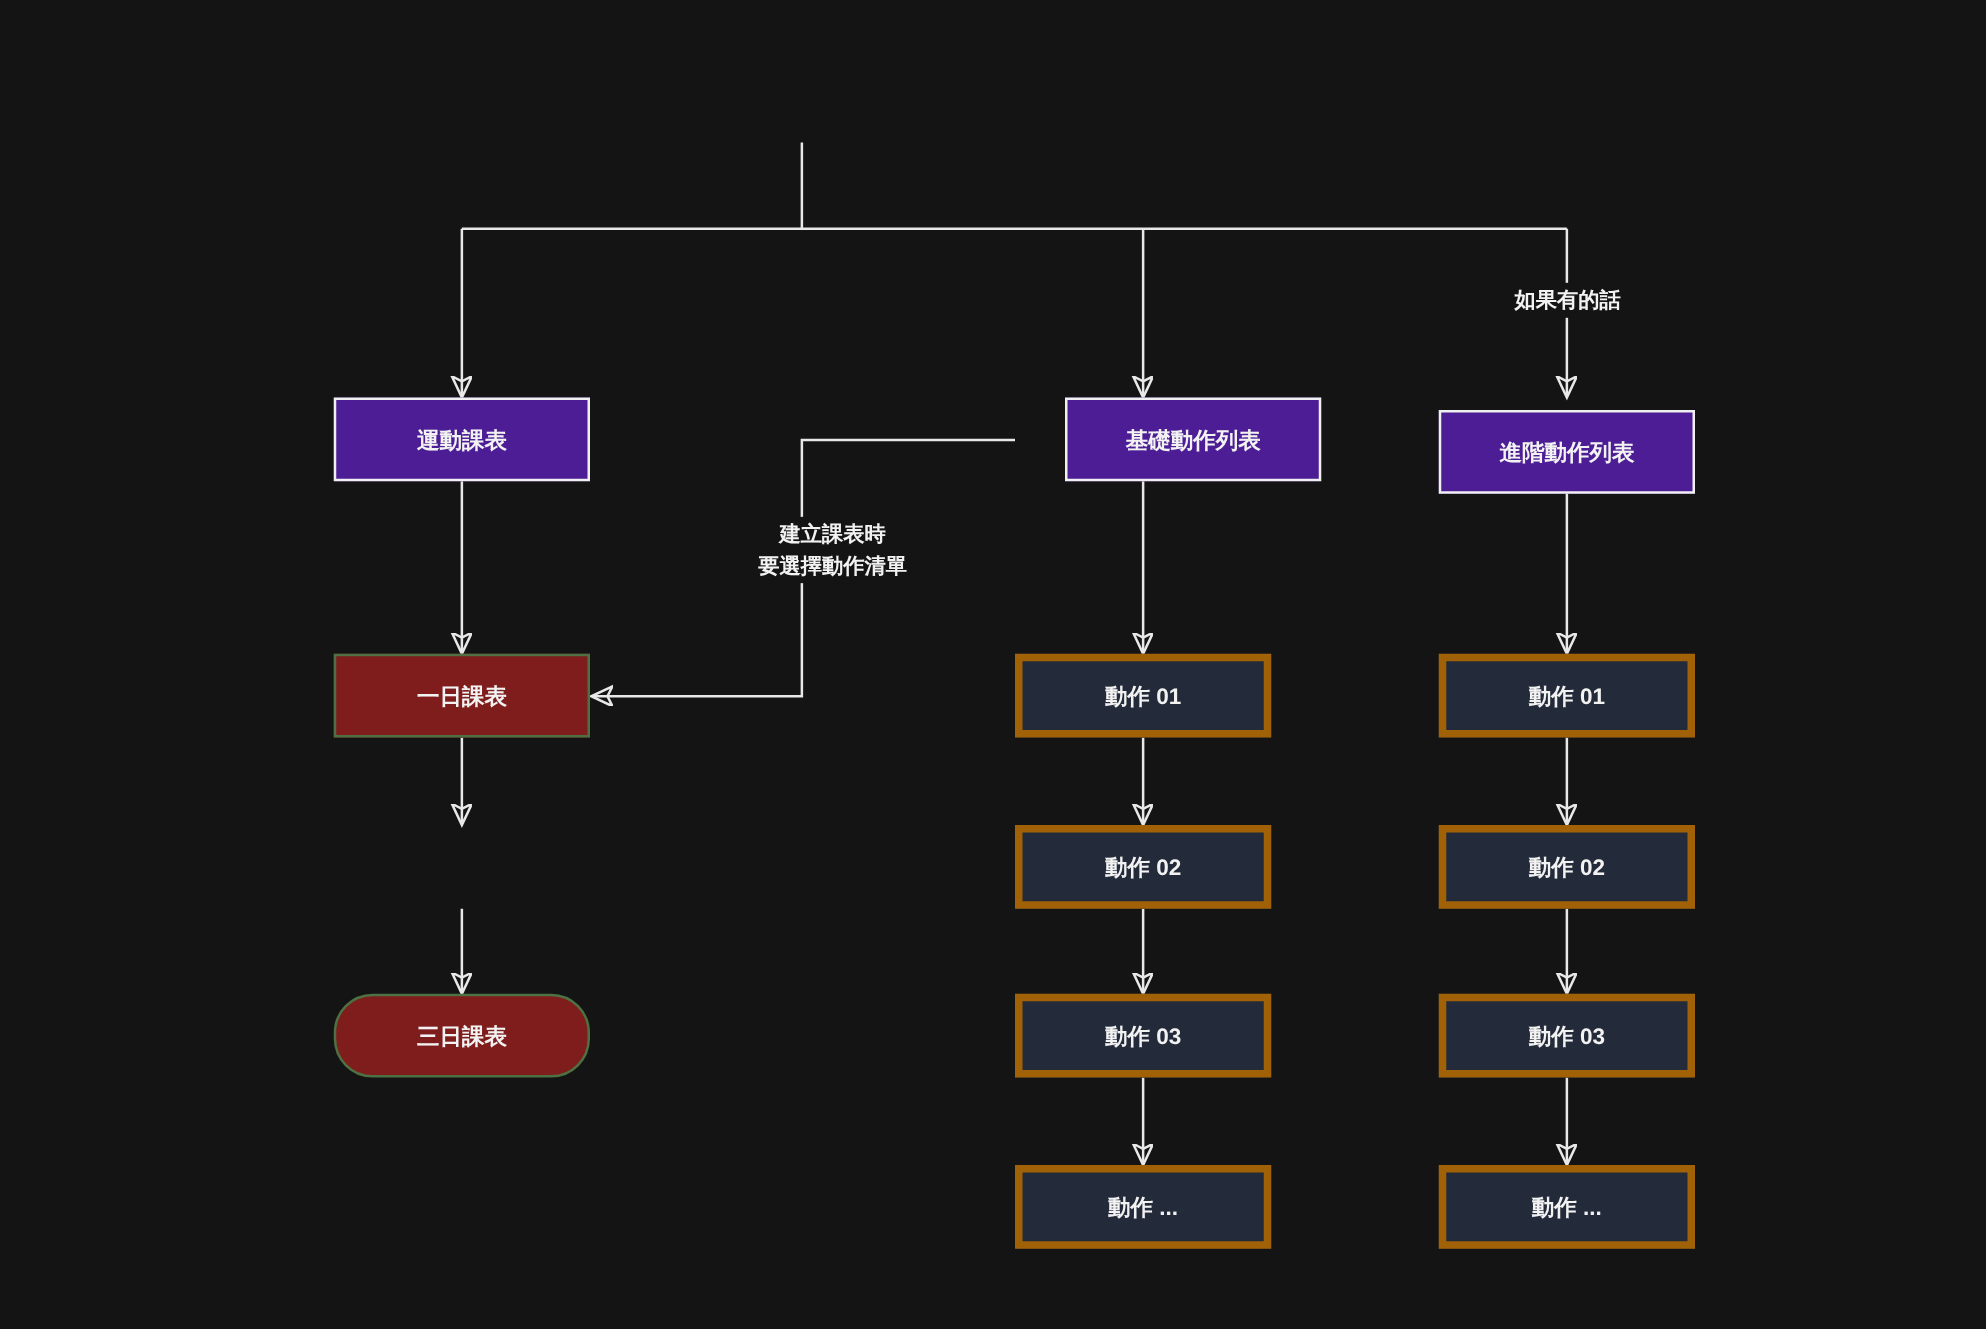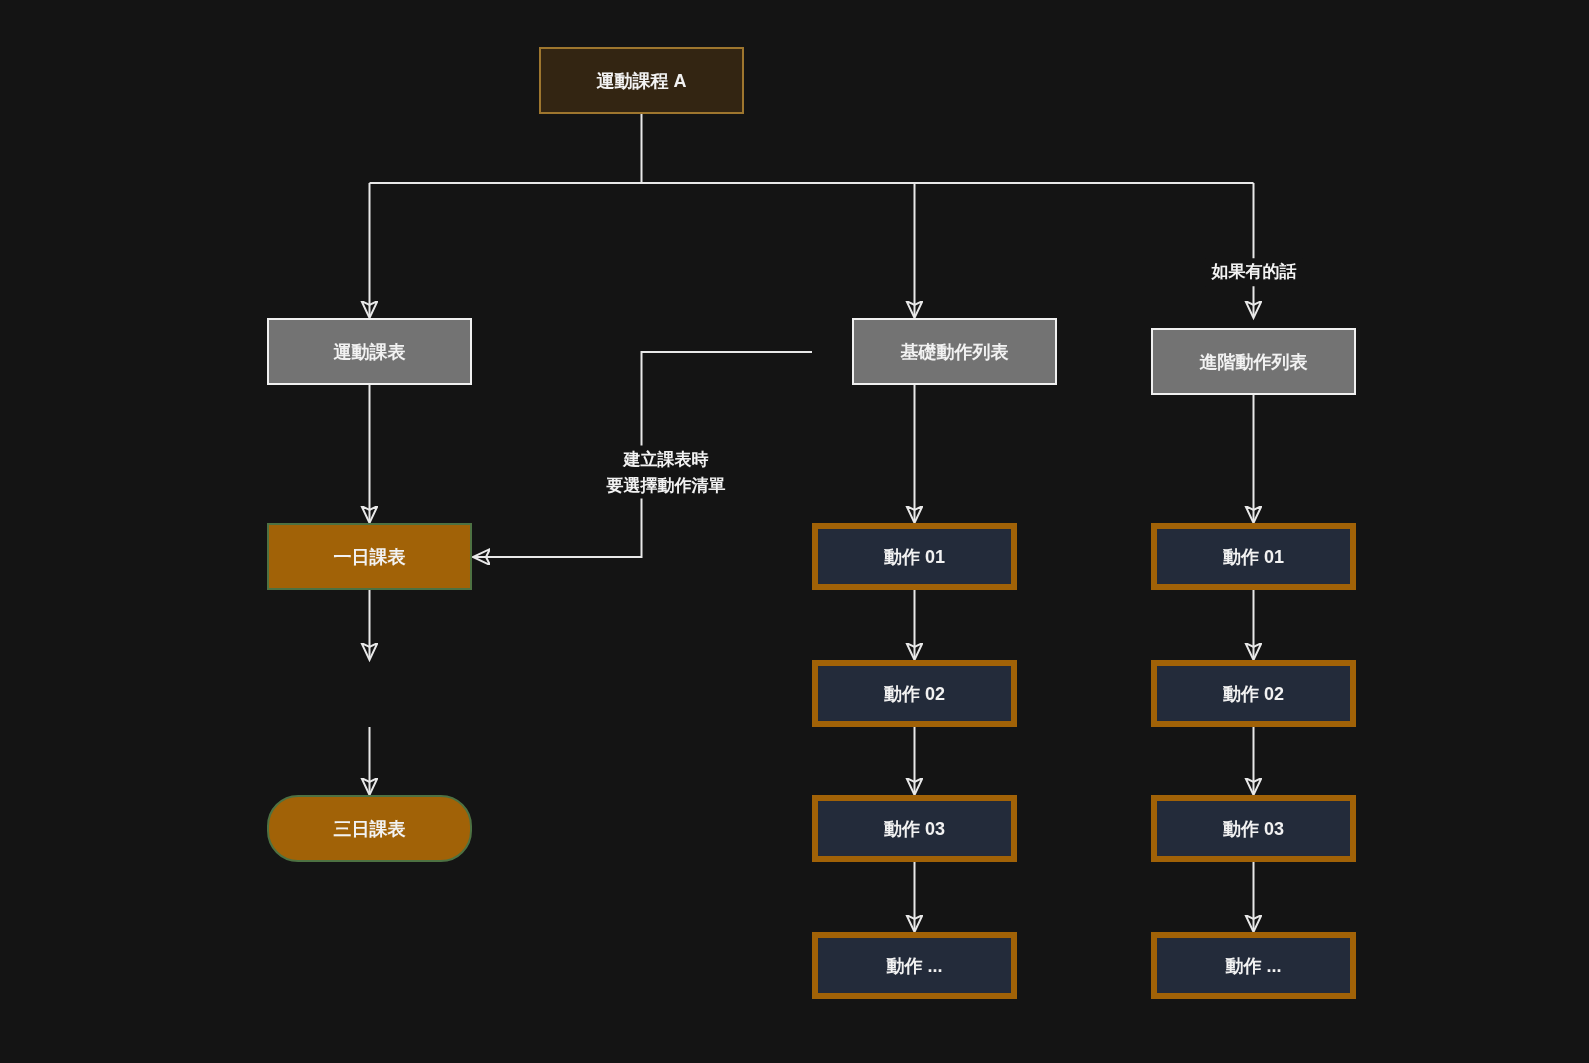--- a/index.html
+++ b/index.html
@@ -34,36 +34,35 @@
     height: 67px;
     display: flex;
     align-items: center;
     justify-content: center;
     color: #f2f2f2;
     font-size: 18px;
     font-weight: 600;
     white-space: nowrap;
   }
   .node--root  { background: #332512; border: 2px solid #9e762e; }
-  .node--plain { background: #737373; border: 2px solid #f0f0f0; }
-  .node--green { background: #a16207; border: 2px solid #4d7142; }
+  .node--plain { background: #4c1d95; border: 2px solid #f0f0f0; }
+  .node--green { background: #7f1d1d; border: 2px solid #4d7142; }
   .node--blue  { background: #232b3a; border: 6px solid #a16207; }
   .edge-label {
     position: absolute;
     z-index: 3;
     transform: translate(-50%, -50%);
     background: #141414;
     color: #f2f2f2;
     font-size: 17px;
     font-weight: 600;
     line-height: 1.5;
     text-align: center;
     padding: 1px 6px;
     white-space: nowrap;
-    margin-top: 32px;
   }
 </style>
 </head>
 <body>
 
 <div class="canvas">
 
   <svg class="edges" width="1589" height="1063" viewBox="0 0 1589 1063">
     <defs>
       <marker id="arrow" markerUnits="userSpaceOnUse" markerWidth="20" markerHeight="18" refX="15" refY="8" orient="auto">
@@ -88,21 +87,20 @@
     <path d="M914.5 862 L914.5 930" marker-end="url(#arrow)"></path>
 
     <path d="M1253.5 385 L1253.5 521" marker-end="url(#arrow)"></path>
     <path d="M1253.5 590 L1253.5 658" marker-end="url(#arrow)"></path>
     <path d="M1253.5 727 L1253.5 793" marker-end="url(#arrow)"></path>
     <path d="M1253.5 862 L1253.5 930" marker-end="url(#arrow)"></path>
 
     <path d="M812 352 L641.5 352 L641.5 557 L475 557" marker-end="url(#arrow)"></path>
   </svg>
 
-  <div class="node node--root" style="left:539px; top:47px;">運動課程 A</div>
 
   <div class="node node--plain" style="left:267px; top:318px;">運動課表</div>
   <div class="node node--plain" style="left:812px; top:318px;margin-left:40px;">基礎動作列表</div>
   <div class="node node--plain" style="left:1151px; top:328px;">進階動作列表</div>
 
   <div class="node node--green" style="left:267px; top:523px;">一日課表</div>
   <div class="node node--green" style="left:267px; top:795px;border-radius:31px;">三日課表</div>
 
   <div class="node node--blue" style="left:812px; top:523px;">動作 01</div>
   <div class="node node--blue" style="left:812px; top:660px;">動作 02</div>

